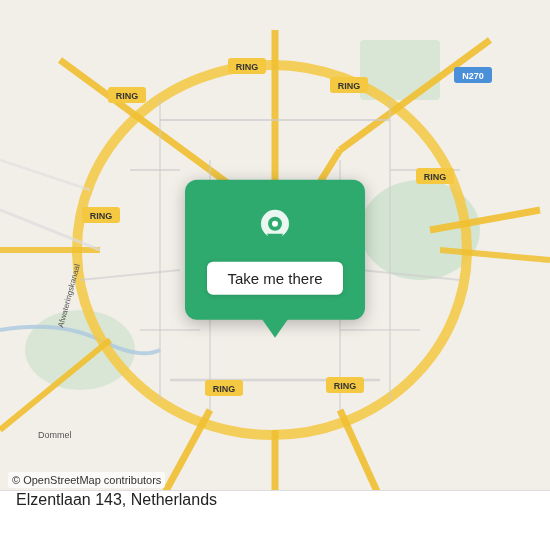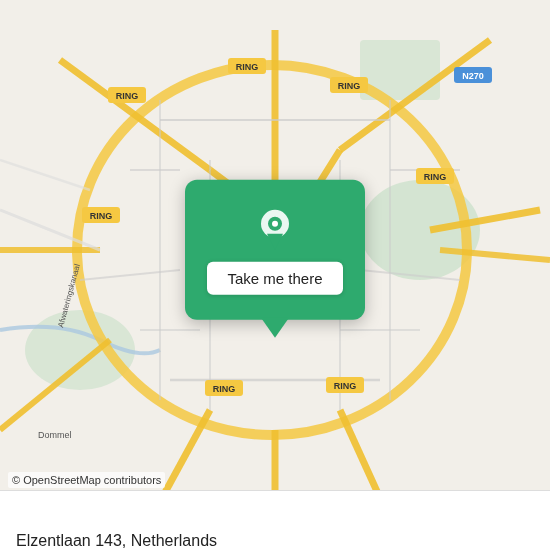--- a/index.html
+++ b/index.html
@@ -30,21 +30,21 @@
     
     #bottom-bar {
       position: absolute;
       bottom: 0;
       left: 0;
       width: 100%;
       height: 60px;
       background: white;
       border-top: 1px solid #ddd;
       display: flex;
-      align-items: flex-end;
+      align-items: flex-start;
       justify-content: space-between;
       padding: 0 16px;
       z-index: 10;
     }
 
     #address-text {
       font-size: 16px;
       color: #222;
       font-weight: 400;
     }

